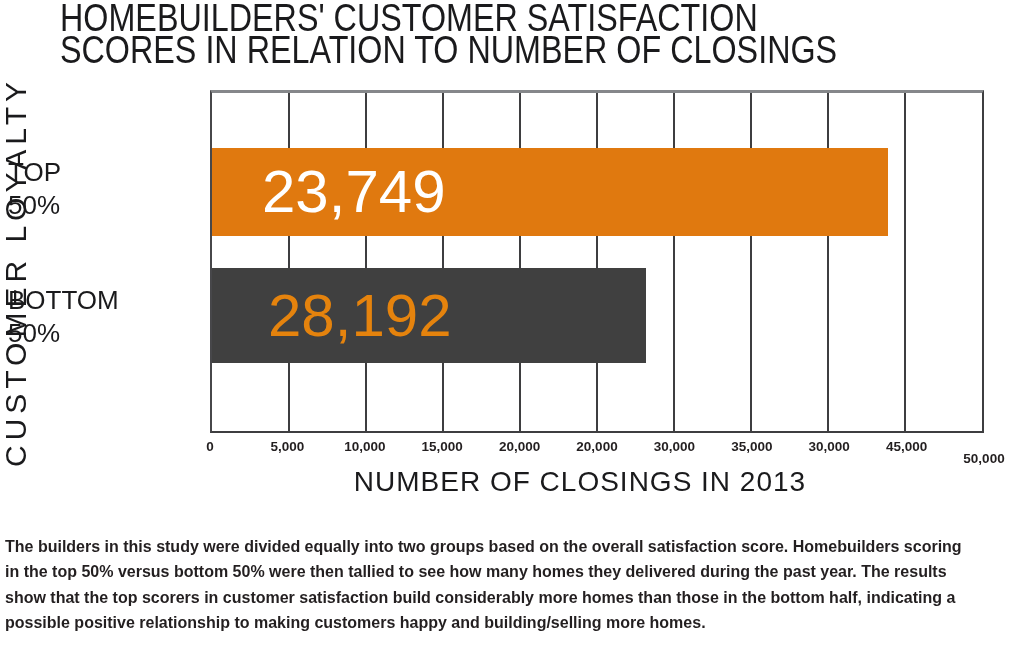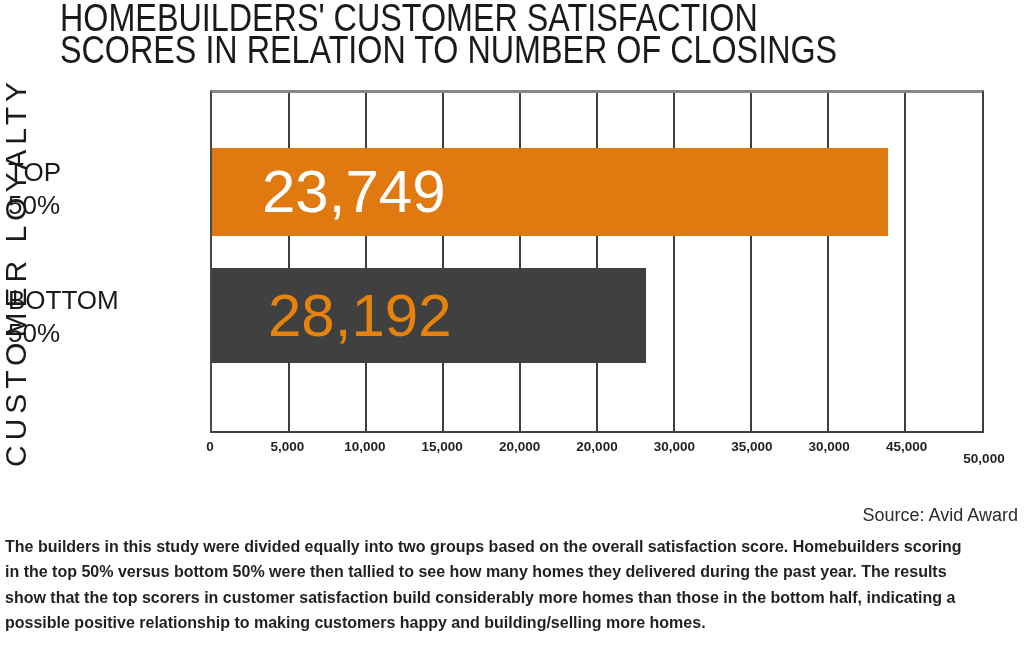--- a/index.html
+++ b/index.html
@@ -92,22 +92,22 @@
       <span class="tick" style="left: 30%;">15,000</span>
       <span class="tick" style="left: 40%;">20,000</span>
       <span class="tick" style="left: 50%;">20,000</span>
       <span class="tick" style="left: 60%;">30,000</span>
       <span class="tick" style="left: 70%;">35,000</span>
       <span class="tick" style="left: 80%;">30,000</span>
       <span class="tick" style="left: 90%;">45,000</span>
       <span class="tick" style="left: 100%; margin-top: 12px;">50,000</span>
     </div>
 
+  <div class="x-title">NUMBER OF CLOSINGS IN 2013</div>
 
-  <div class="source">Source: Avid Award</div>
 
   <div class="footnote">
       <div class="fn-line">The builders in this study were divided equally into two groups based on the overall satisfaction score. Homebuilders scoring</div>
       <div class="fn-line">in the top 50% versus bottom 50% were then tallied to see how many homes they delivered during the past year. The results</div>
       <div class="fn-line">show that the top scorers in customer satisfaction build considerably more homes than those in the bottom half, indicating a</div>
       <div class="fn-line">possible positive relationship to making customers happy and building/selling more homes.</div>
     </div>
 
 </div>
 

